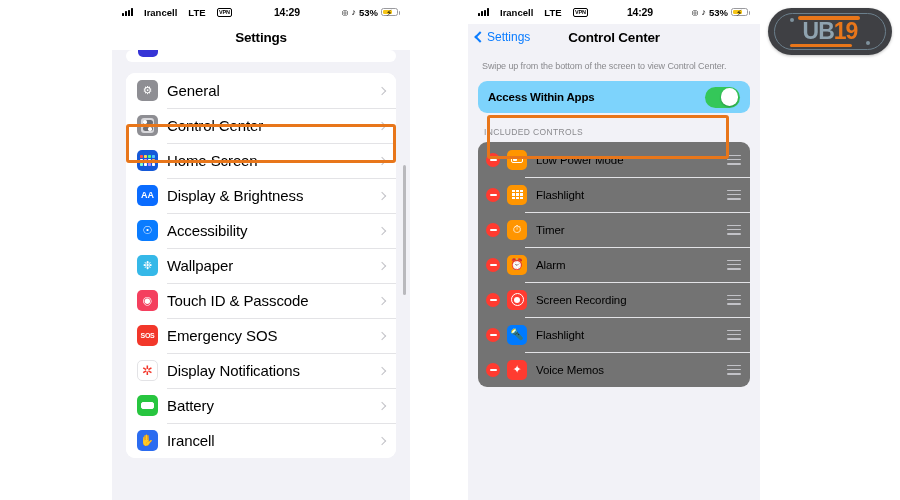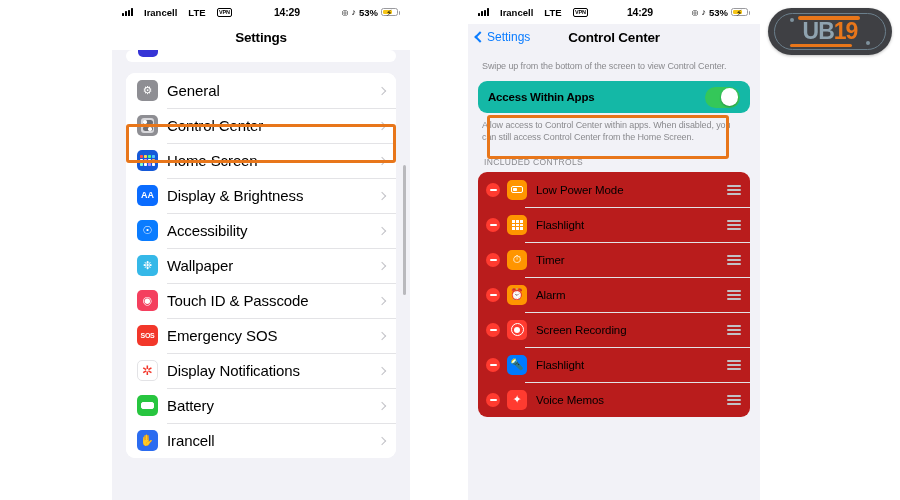--- a/index.html
+++ b/index.html
@@ -110,38 +110,38 @@
   .rp{padding:0 10px;}
   .desc{
     font-size:9px;color:#8a8a8e;line-height:1.35;letter-spacing:-.1px;
     padding:10px 4px 9px 4px;
   }
   .desc-below{
     font-size:9px;color:#8a8a8e;line-height:1.35;letter-spacing:-.1px;
     padding:6px 4px 0 4px;
   }
   .toggle-card{
-    background:#14b8a6;border-radius:9px;height:32px;
+    background:#7dd3fc;border-radius:9px;height:32px;
     display:flex;align-items:center;padding:0 10px;
   }
   .toggle-card .label{flex:1;font-size:11.5px;font-weight:bold;color:#000;letter-spacing:-.2px;}
   .switch{
     width:35px;height:21px;border-radius:11px;background:#34c759;position:relative;flex:0 0 auto;
   }
   .switch .knob{
     position:absolute;top:1.6px;right:1.6px;width:17.6px;height:17.6px;border-radius:50%;
     background:#fff;box-shadow:0 1px 2px rgba(0,0,0,.28);
   }
   .section-hd{
     font-size:8.5px;color:#8a8a8e;letter-spacing:.35px;
     padding:14px 6px 5px 6px;text-transform:uppercase;
   }
   .ctl-card{background:#ffffff;border-radius:9px;overflow:hidden;}
   .ctl-row{
-    display:flex;align-items:center;height:35px;padding:0 9px 0 8px;position:relative;background:#b91c1c;
+    display:flex;align-items:center;height:35px;padding:0 9px 0 8px;position:relative;background:#737373;
   }
   .ctl-row + .ctl-row:before{
     content:"";position:absolute;left:47px;right:0;top:0;height:1px;background:#e3e3e6;
   }
   .minus{
     width:14px;height:14px;border-radius:50%;background:#ff3b30;flex:0 0 auto;
     display:flex;align-items:center;justify-content:center;
   }
   .minus span{display:block;width:7px;height:1.8px;background:#fff;border-radius:1px;}
   .ctl-ico{
@@ -369,21 +369,20 @@
     <div class="rp">
       <div class="desc">Swipe up from the bottom of the screen to view Control Center.</div>
 
       <div class="toggle-card">
         <span class="label">Access Within Apps</span>
         <span class="switch">
             <span class="knob"></span>
           </span>
       </div>
 
-      <div class="desc-below">Allow access to Control Center within apps. When disabled, you can still access Control Center from the Home Screen.</div>
 
       <div class="section-hd">INCLUDED CONTROLS</div>
 
       <div class="ctl-card">
 
         <div class="ctl-row">
           <span class="minus">
               <span></span>
             </span>
           <span class="ctl-ico g-orange">

